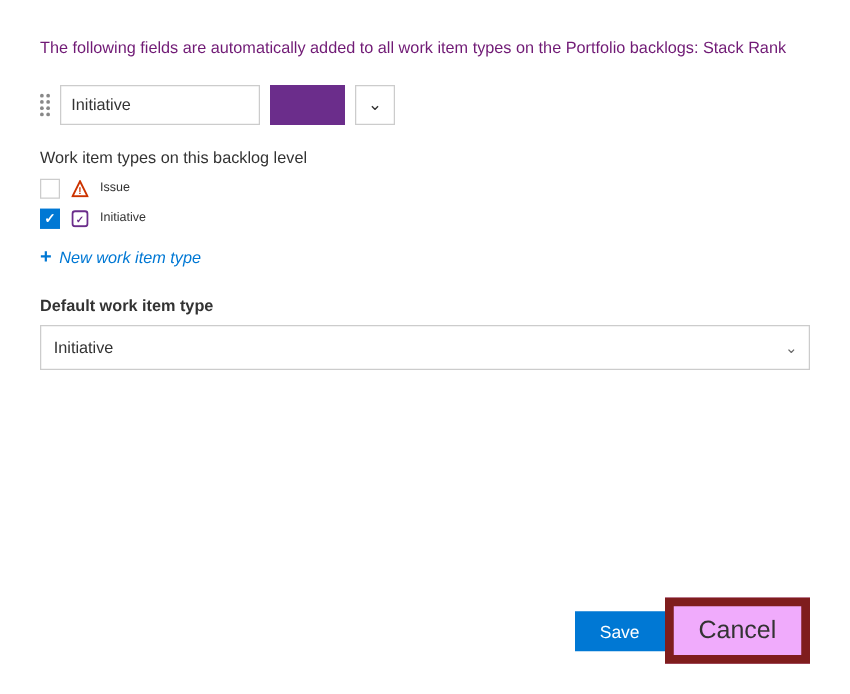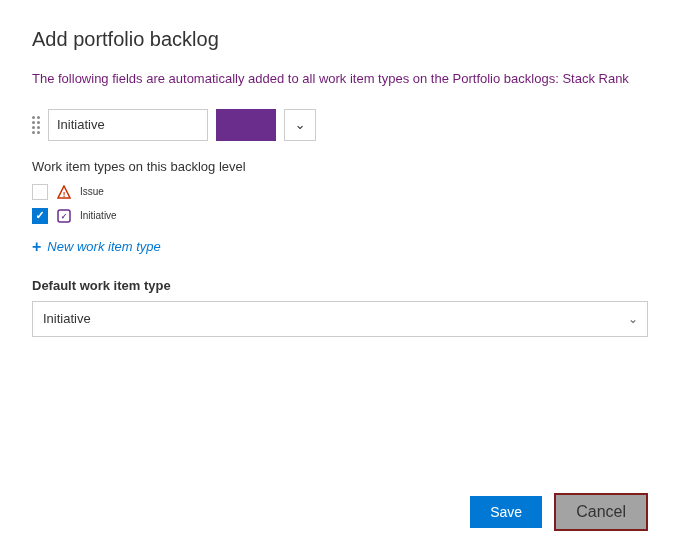--- a/index.html
+++ b/index.html
@@ -179,38 +179,38 @@
       transform: translateY(-50%);
       pointer-events: none;
       color: #666;
       font-size: 12px;
     }
     .dialog-footer {
       position: absolute;
       bottom: 24px;
       right: 32px;
       display: flex;
-      gap: 12px;
+      gap: 0;
       align-items: center;
     }
     .btn-save {
       background: #0078d4;
       color: #fff;
       border: none;
       padding: 8px 20px;
       font-size: 14px;
       cursor: pointer;
       min-width: 72px;
     }
     .btn-cancel {
-      background: #a3a3a3;
-      color: #333;
-      border: 2px solid #7f1d1d;
+      background: #f0abfc;
+      color: #333;
+      border: 7px solid #7f1d1d;
       padding: 8px 20px;
-      font-size: 16px;
+      font-size: 20px;
       cursor: pointer;
       min-width: 72px;
     }
     
     .drag-dots {
       display: grid;
       grid-template-columns: 3px 3px;
       grid-template-rows: repeat(4, 3px);
       gap: 2px;
     }
@@ -219,21 +219,20 @@
       height: 3px;
       background: #888;
       border-radius: 50%;
     }
   </style>
 </head>
 <body>
 
 <div class="dialog">
 
-  <h1 class="dialog-title">Add portfolio backlog</h1>
 
   <p class="dialog-description">The following fields are automatically added to all work item types on the Portfolio backlogs: Stack Rank</p>
 
 
   <div class="name-row">
     <div class="drag-icon">
       <div class="drag-dots">
         <div class="drag-dot"></div>
           <div class="drag-dot"></div>
         <div class="drag-dot"></div>

